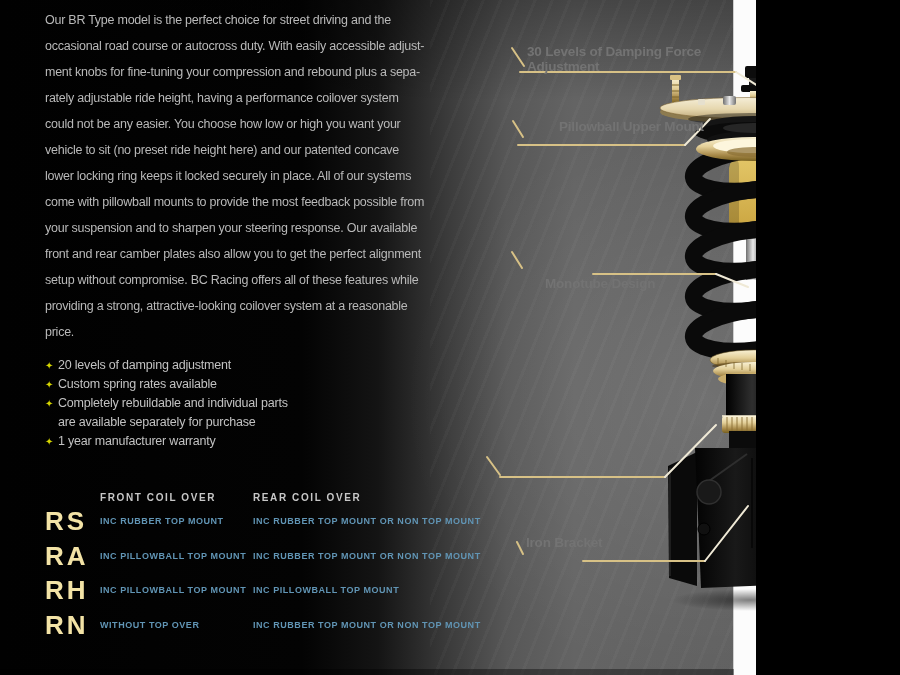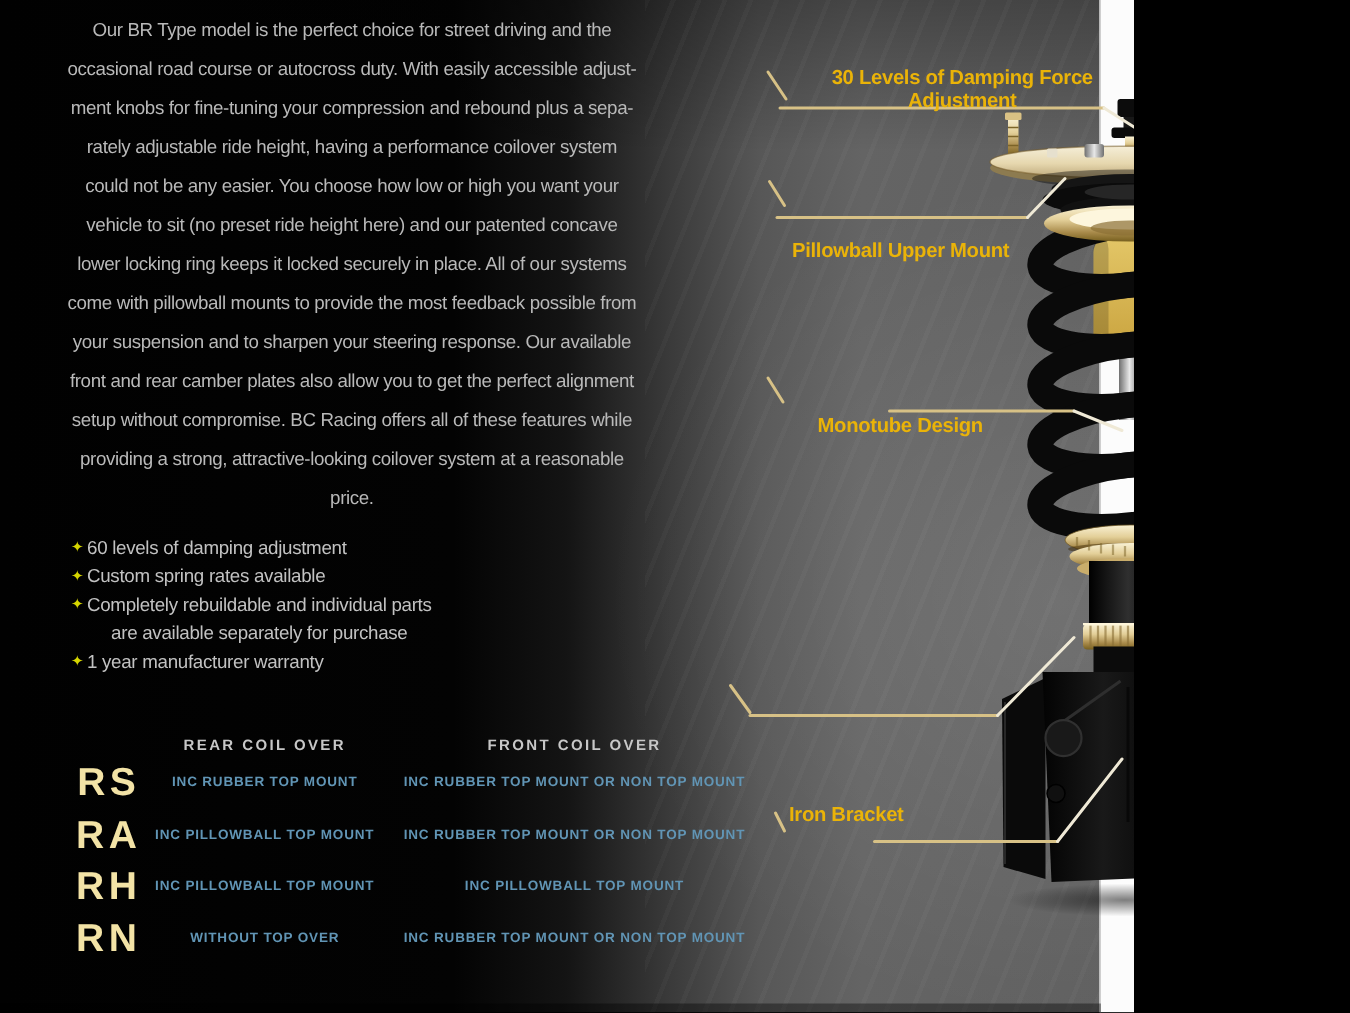--- a/index.html
+++ b/index.html
@@ -1,20 +1,19 @@
 <!DOCTYPE html>
 <html><head>
 <meta charset="utf-8">
 <style>
   html,body{margin:0;padding:0;background:#000;}
   .stage{
     position:relative;width:756px;height:675px;overflow:hidden;
     font-family:"Liberation Sans",sans-serif;
     background:#000;
-    text-align:center;
   }
   .bg{
     position:absolute;inset:0;
     background:
       radial-gradient(ellipse 430px 400px at 705px 400px, rgba(255,255,255,0.10), rgba(255,255,255,0) 70%),
       linear-gradient(180deg, rgba(0,0,0,0.30) 0%, rgba(0,0,0,0) 15%),
       linear-gradient(90deg,#010101 0%,#030303 40%,#141414 50%,#3a3a3a 59%,#575757 67%,#646464 76%,#606060 100%);
   }
   .streaks{
     position:absolute;top:0;bottom:0;left:430px;right:22px;
@@ -37,25 +36,25 @@
   .ftext{white-space:pre-line;}
 
   .spec-table{position:absolute;left:45px;top:488px;width:480px;}
   .trow{display:grid;grid-template-columns:55px 153px 260px;height:34.6px;}
   .trow.thead{height:22px;}
   .th{color:#c7c7c7;font-size:10px;font-weight:bold;letter-spacing:1.6px;padding-top:4px;}
   .tmodel{color:#f3e3a6;font-size:26px;font-weight:bold;letter-spacing:3px;line-height:22px;}
   .tcell{color:#6195b5;font-size:9px;font-weight:bold;letter-spacing:0.55px;padding-top:6px;}
 
   .callout{
-    position:absolute;color:#eab308;font-weight:bold;font-size:13.5px;
+    position:absolute;color:#737373;font-weight:bold;font-size:13.5px;
     line-height:14.5px;letter-spacing:-0.2px;white-space:pre-line;
   }
   .c-damping{left:527px;top:45px;}
-  .c-pillowball{left:528px;top:120px;margin-top:40px;}
+  .c-pillowball{left:559px;top:120px;}
   .c-monotube{left:545px;top:249px;margin-top:28px;}
   .c-lockring{left:509px;top:437px;}
   .c-bracket{left:526px;top:536px;}
 
   .illustration{position:absolute;left:0;top:0;pointer-events:none;}
 </style>
 </head>
 <body>
 
 <div class="stage">
@@ -233,42 +232,42 @@
 come with pillowball mounts to provide the most feedback possible from
 your suspension and to sharpen your steering response. Our available
 front and rear camber plates also allow you to get the perfect alignment
 setup without compromise. BC Racing offers all of these features while
 providing a strong, attractive-looking coilover system at a reasonable
 price.</div>
 
   <ul class="features">
     <li>
       <span class="star">✦</span>
-      <span class="ftext">60 levels of damping adjustment</span>
+      <span class="ftext">20 levels of damping adjustment</span>
     </li>
     <li>
       <span class="star">✦</span>
       <span class="ftext">Custom spring rates available</span>
     </li>
     <li>
       <span class="star">✦</span>
       <span class="ftext">Completely rebuildable and individual parts
 are available separately for purchase</span>
     </li>
     <li>
       <span class="star">✦</span>
       <span class="ftext">1 year manufacturer warranty</span>
     </li>
   </ul>
 
   <div class="spec-table">
     <div class="trow thead">
       <span class="tmodel"></span>
+      <span class="th">FRONT COIL OVER</span>
       <span class="th">REAR COIL OVER</span>
-      <span class="th">FRONT COIL OVER</span>
     </div>
     <div class="trow">
       <span class="tmodel">RS</span>
       <span class="tcell">INC RUBBER TOP MOUNT</span>
       <span class="tcell">INC RUBBER TOP MOUNT OR NON TOP MOUNT</span>
     </div>
     <div class="trow">
       <span class="tmodel">RA</span>
       <span class="tcell">INC PILLOWBALL TOP MOUNT</span>
       <span class="tcell">INC RUBBER TOP MOUNT OR NON TOP MOUNT</span>

